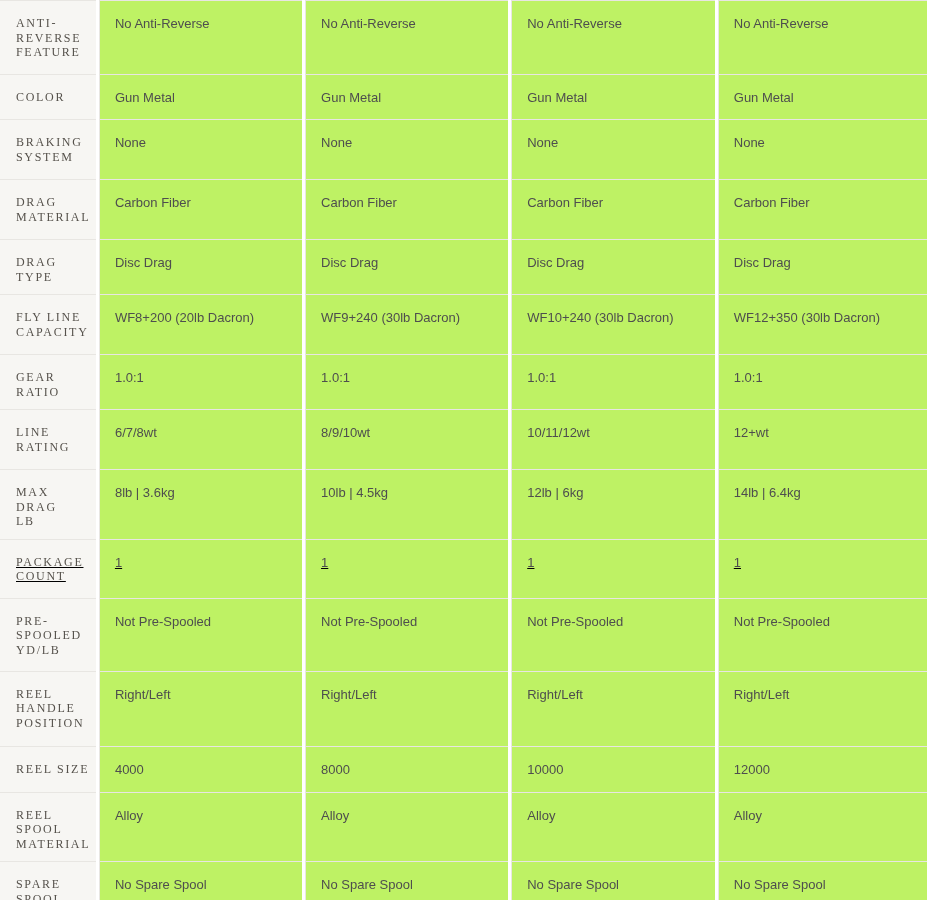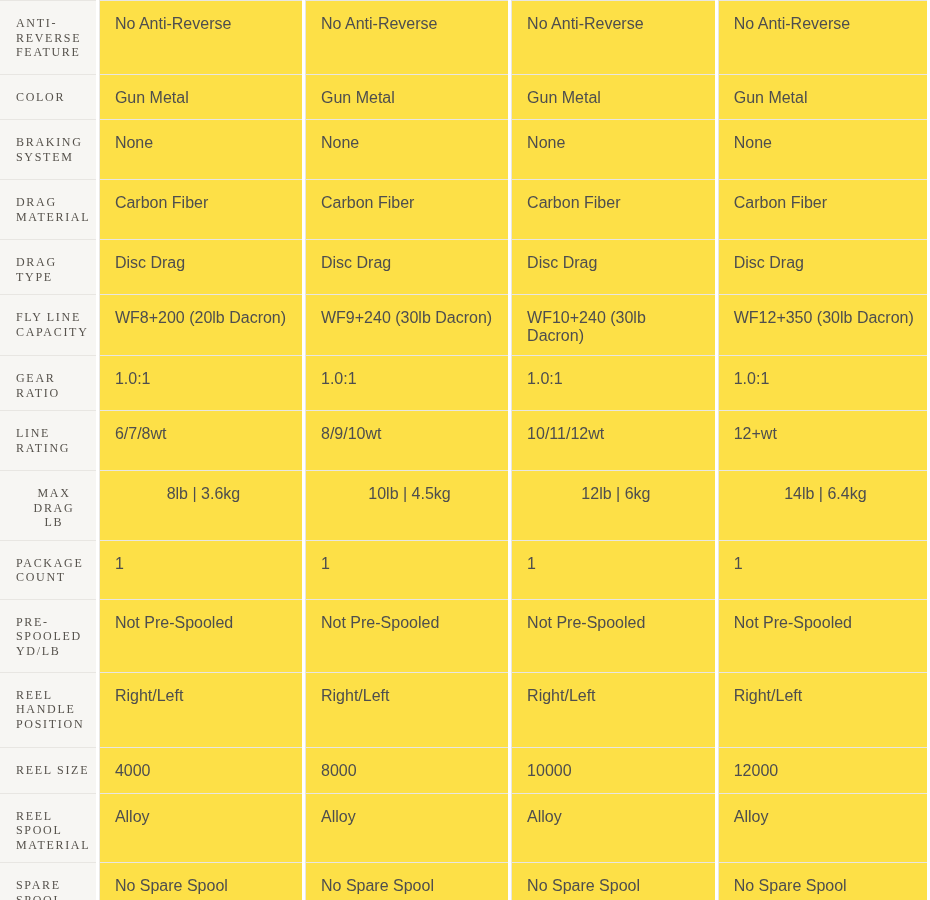--- a/index.html
+++ b/index.html
@@ -35,24 +35,24 @@
     font-family:"Liberation Serif",serif;
     font-size:12px;
     letter-spacing:1.7px;
     line-height:14.5px;
     color:var(--label-text);
     text-transform:uppercase;
     white-space:pre-line;
   }
   td.value-cell{
     width:210px;
-    background:#fde047;
+    background:#bef264;
     border-left:1px solid var(--border);
     padding:14px 10px 10px 15px;
-    font-size:16px;
+    font-size:13px;
     line-height:18px;
     color:var(--value-text);
   }
   td.value-cell.last{width:216px;}
 </style>
 </head>
 <body>
 
 <table class="spec">
   <tbody id="spec-body">
@@ -111,29 +111,29 @@
         <td class="value-cell last">1.0:1</td>
       </tr>
       <tr style="height: 60px;">
         <td class="label-cell">LINE
 RATING</td>
         <td class="value-cell">6/7/8wt</td>
         <td class="value-cell">8/9/10wt</td>
         <td class="value-cell">10/11/12wt</td>
         <td class="value-cell last">12+wt</td>
       </tr>
-      <tr style="height: 60px; text-align: center;">
+      <tr style="height: 60px;">
         <td class="label-cell">MAX DRAG
 LB</td>
         <td class="value-cell">8lb | 3.6kg</td>
         <td class="value-cell">10lb | 4.5kg</td>
         <td class="value-cell">12lb | 6kg</td>
         <td class="value-cell last">14lb | 6.4kg</td>
       </tr>
-      <tr style="height: 59px;">
+      <tr style="height: 59px; text-decoration: underline;">
         <td class="label-cell">PACKAGE
 COUNT</td>
         <td class="value-cell">1</td>
         <td class="value-cell">1</td>
         <td class="value-cell">1</td>
         <td class="value-cell last">1</td>
       </tr>
       <tr style="height: 73px;">
         <td class="label-cell">PRE-
 SPOOLED

